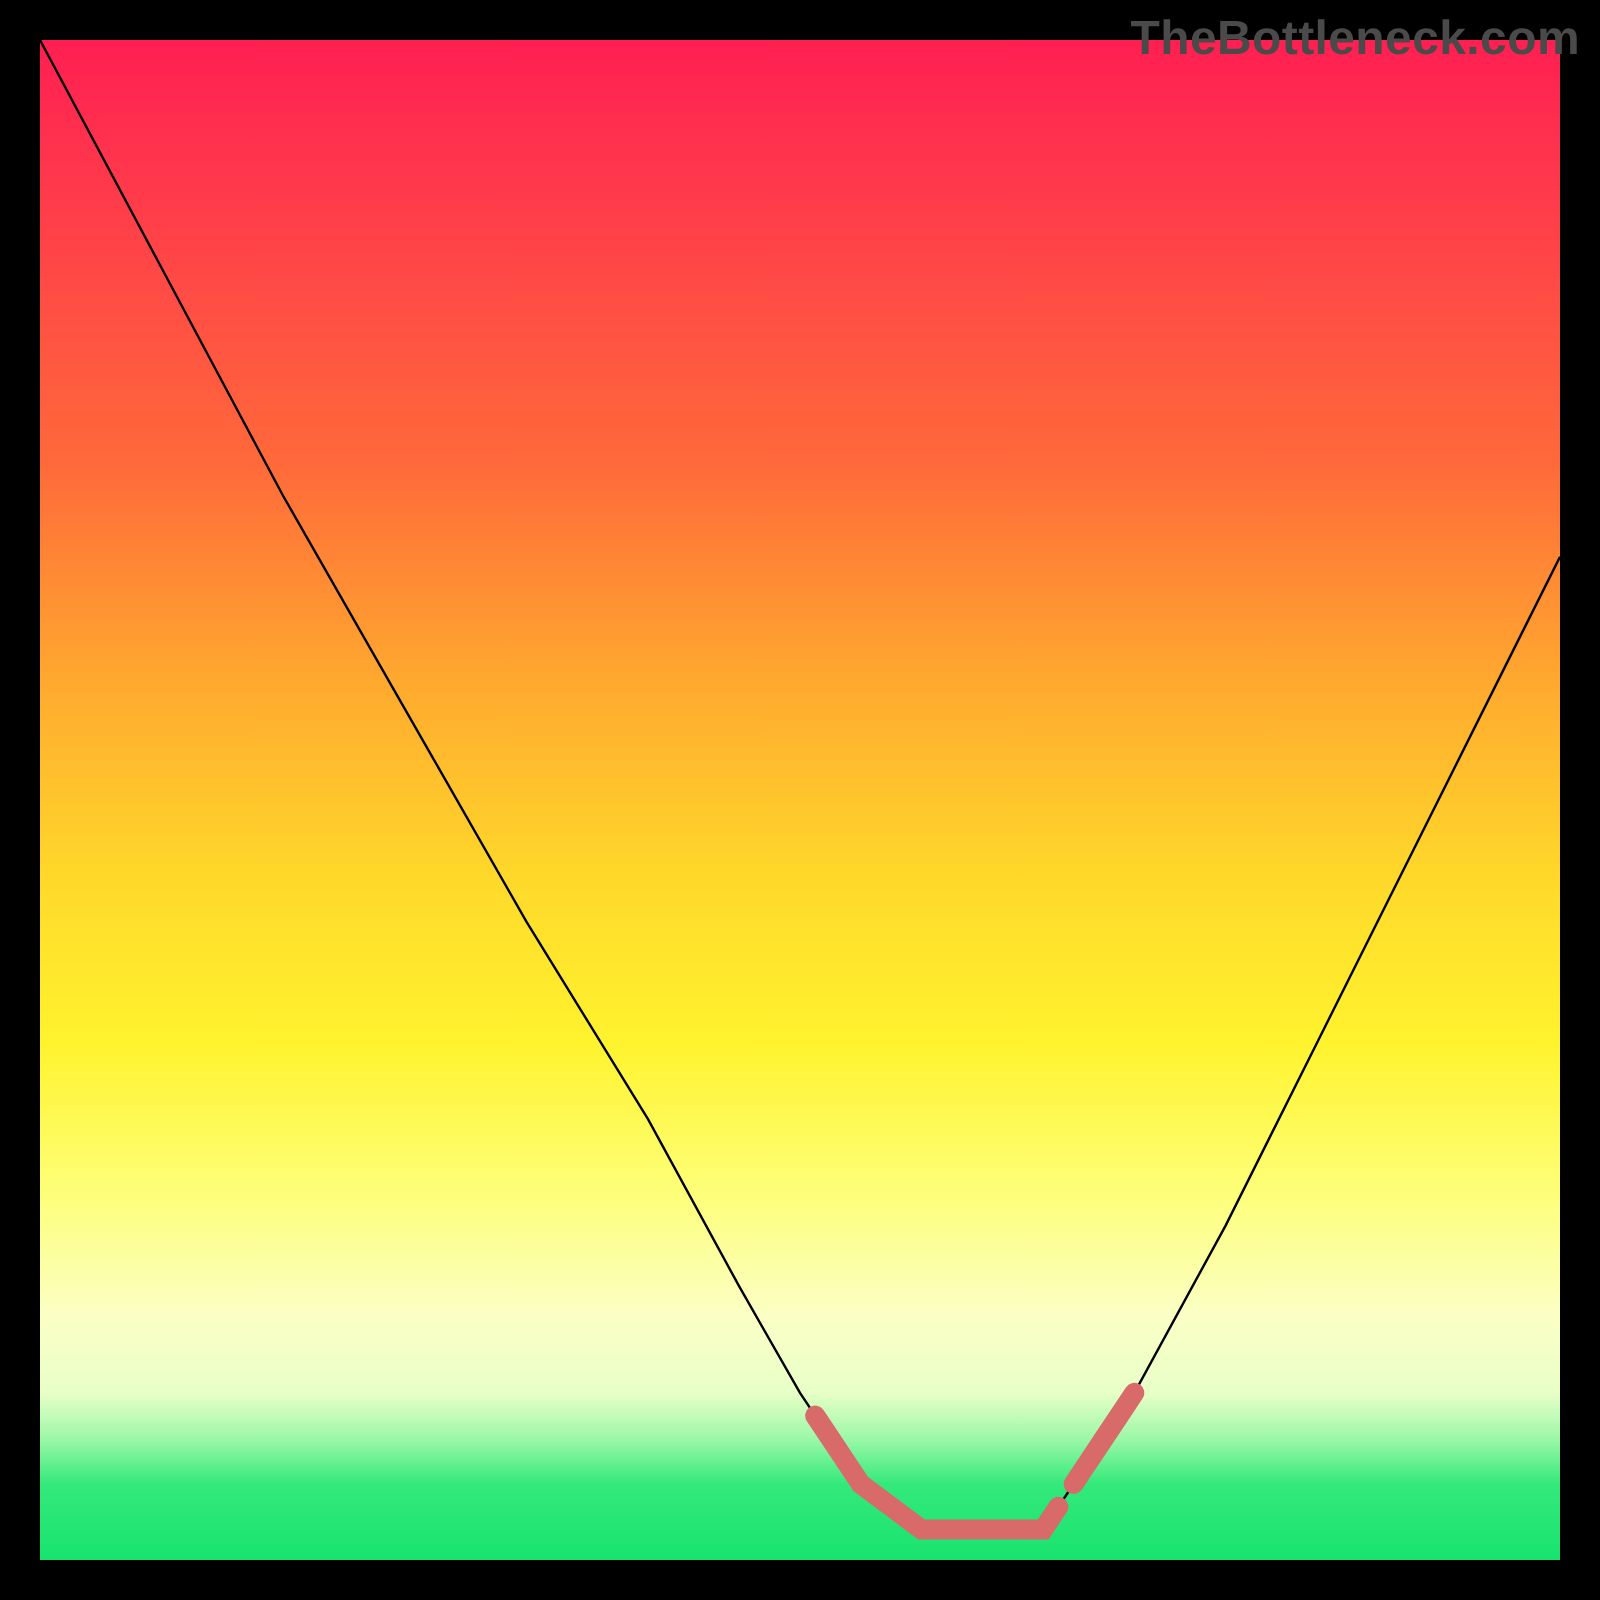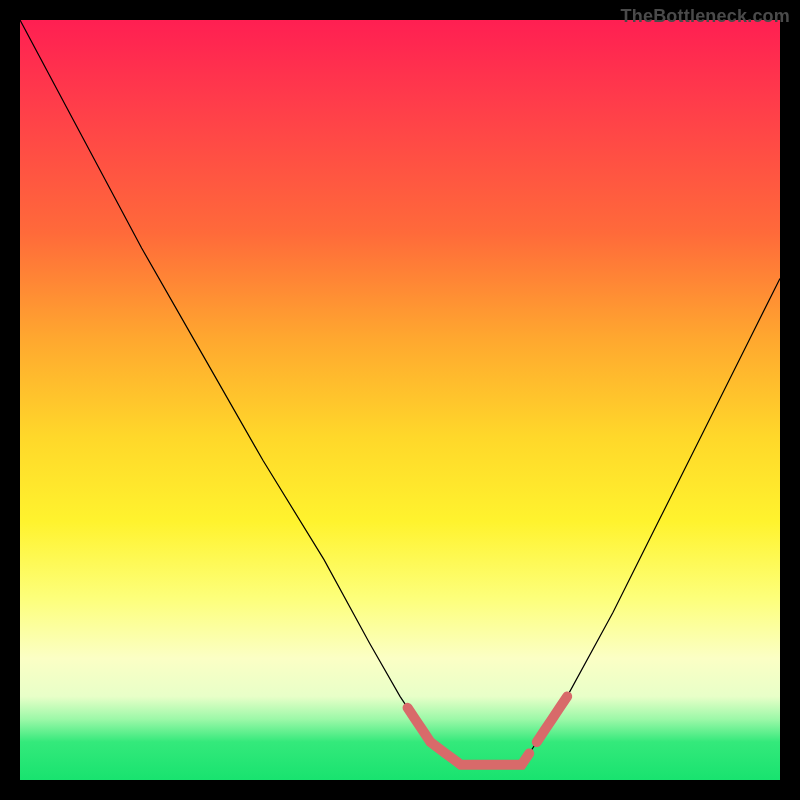--- a/index.html
+++ b/index.html
@@ -15,21 +15,21 @@
     position: relative;
     width: 800px;
     height: 800px;
     background: #000;
   }
   .watermark {
     position: absolute;
     top: 6px;
     right: 10px;
     color: #4a4a4a;
-    font-size: 18px;
+    font-size: 24px;
     font-weight: 600;
     letter-spacing: 0.2px;
     z-index: 20;
   }
   .plot {
     position: absolute;
     left: 20px;
     top: 20px;
     width: 760px;
     height: 760px;

